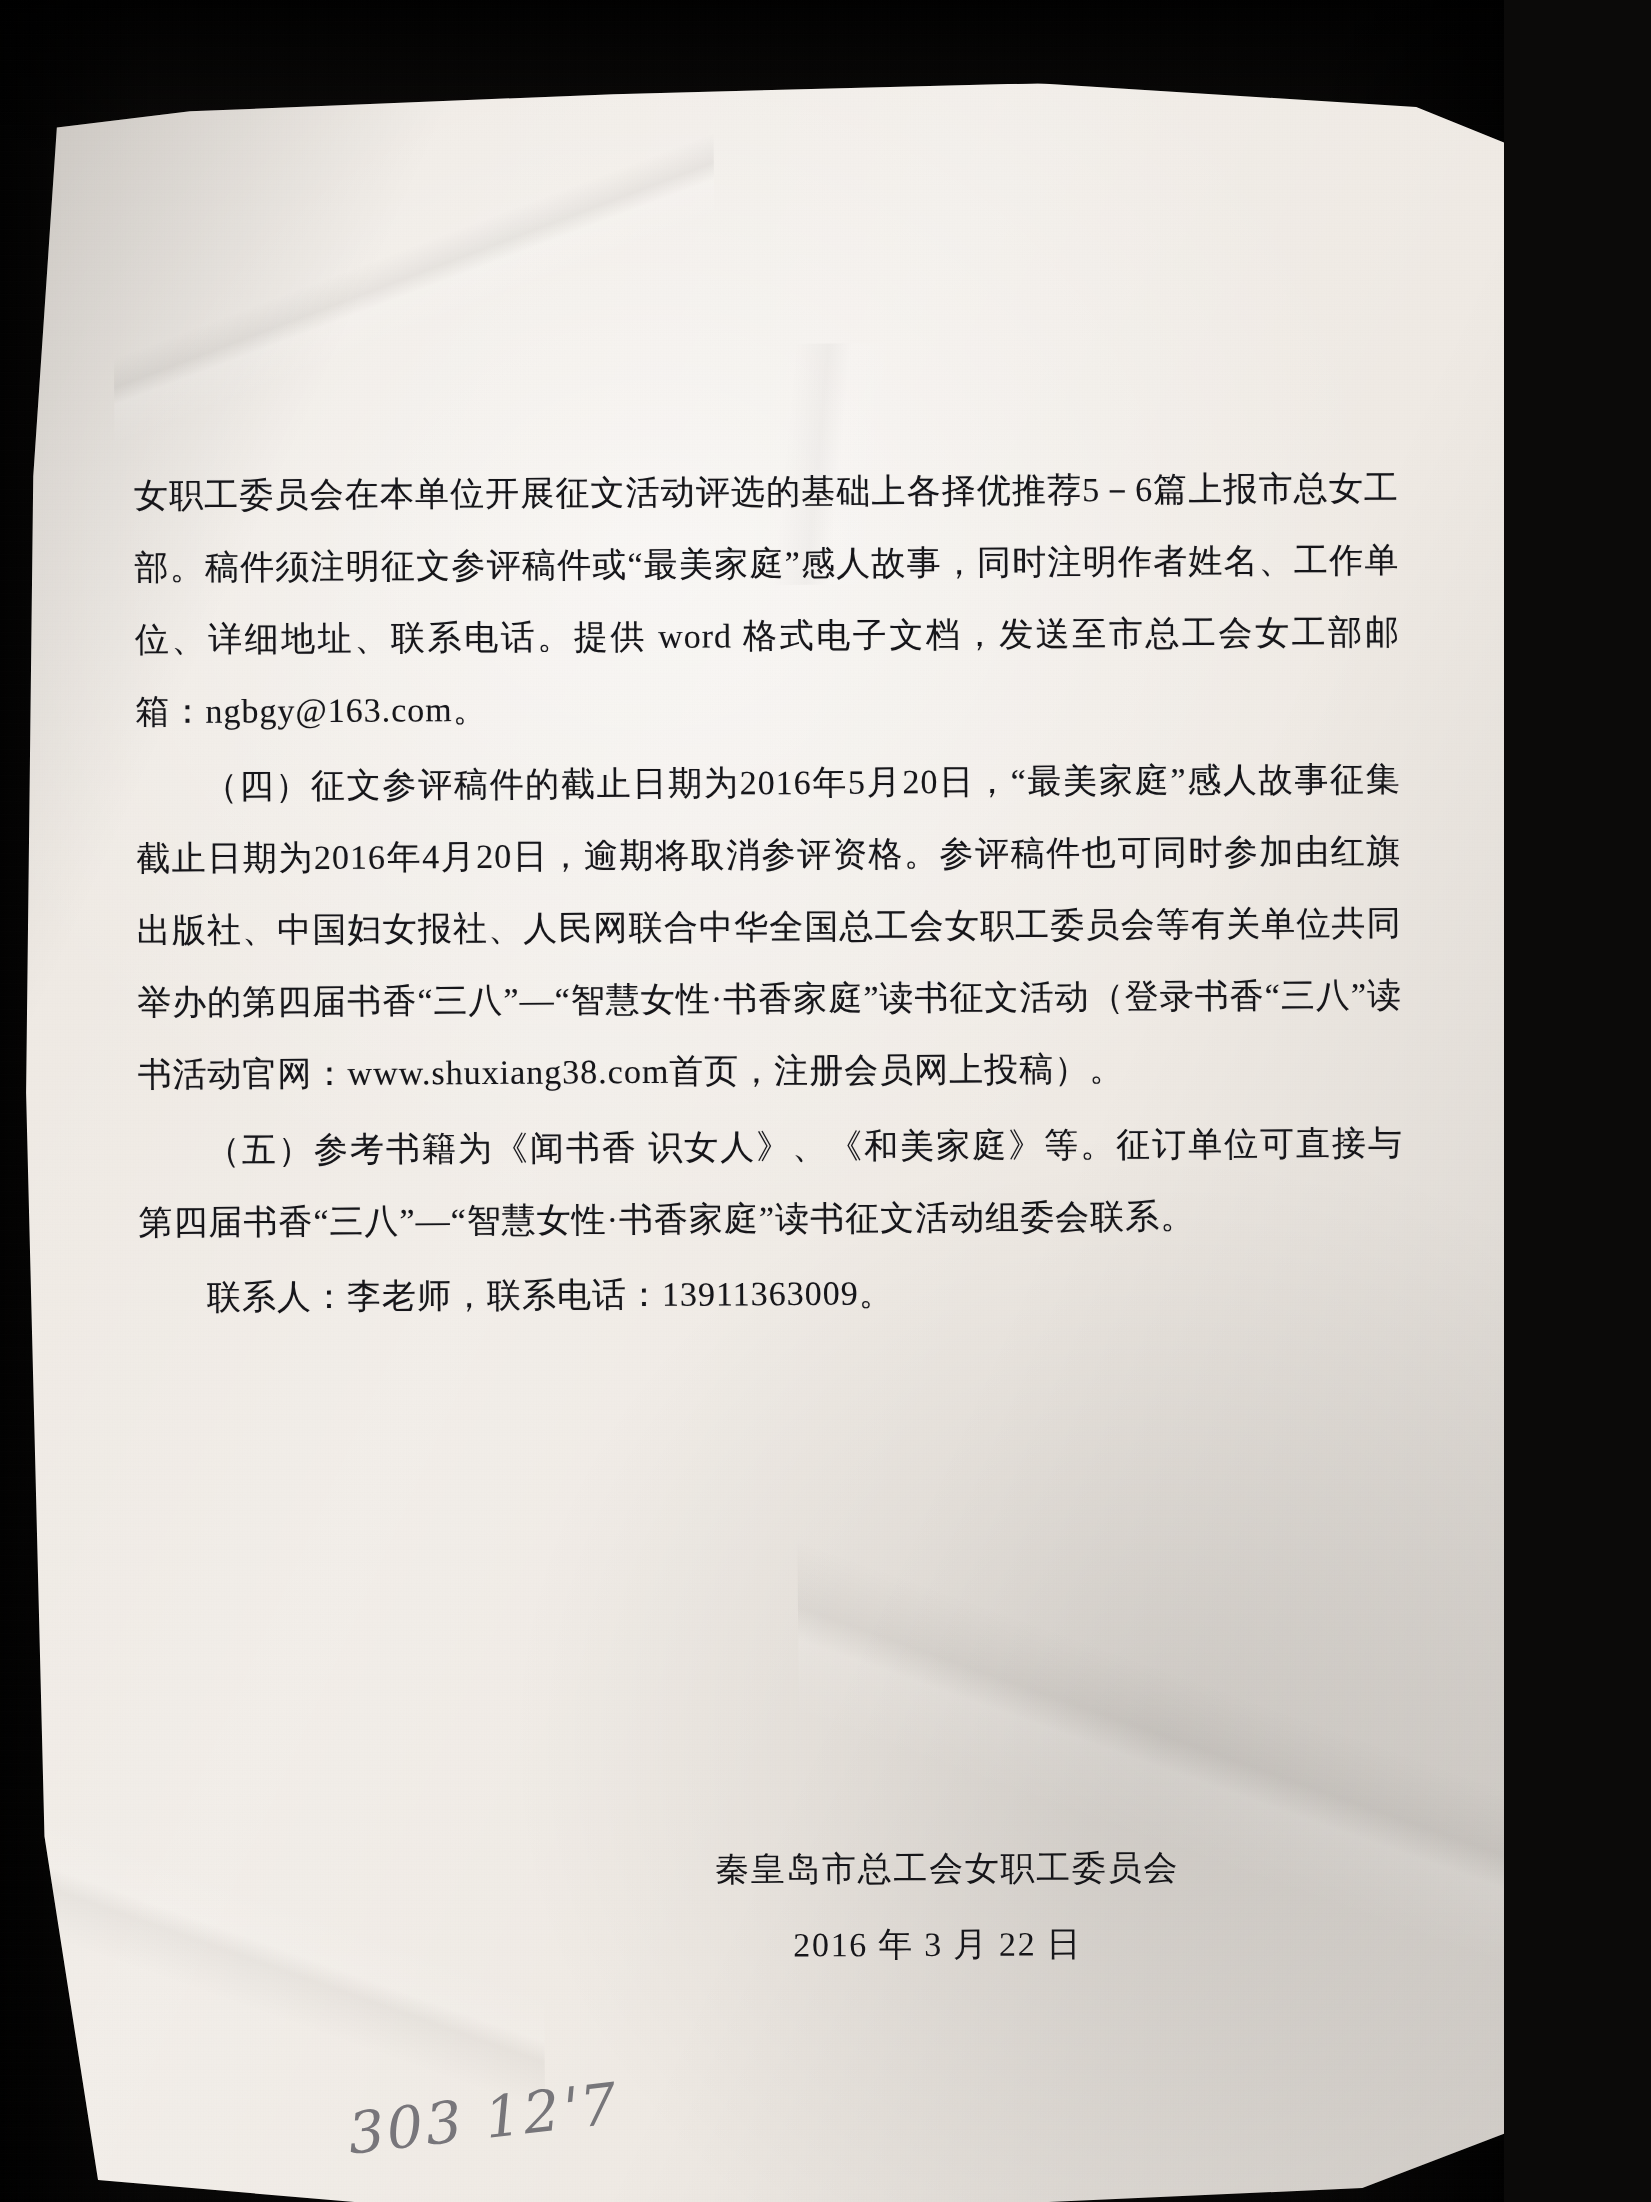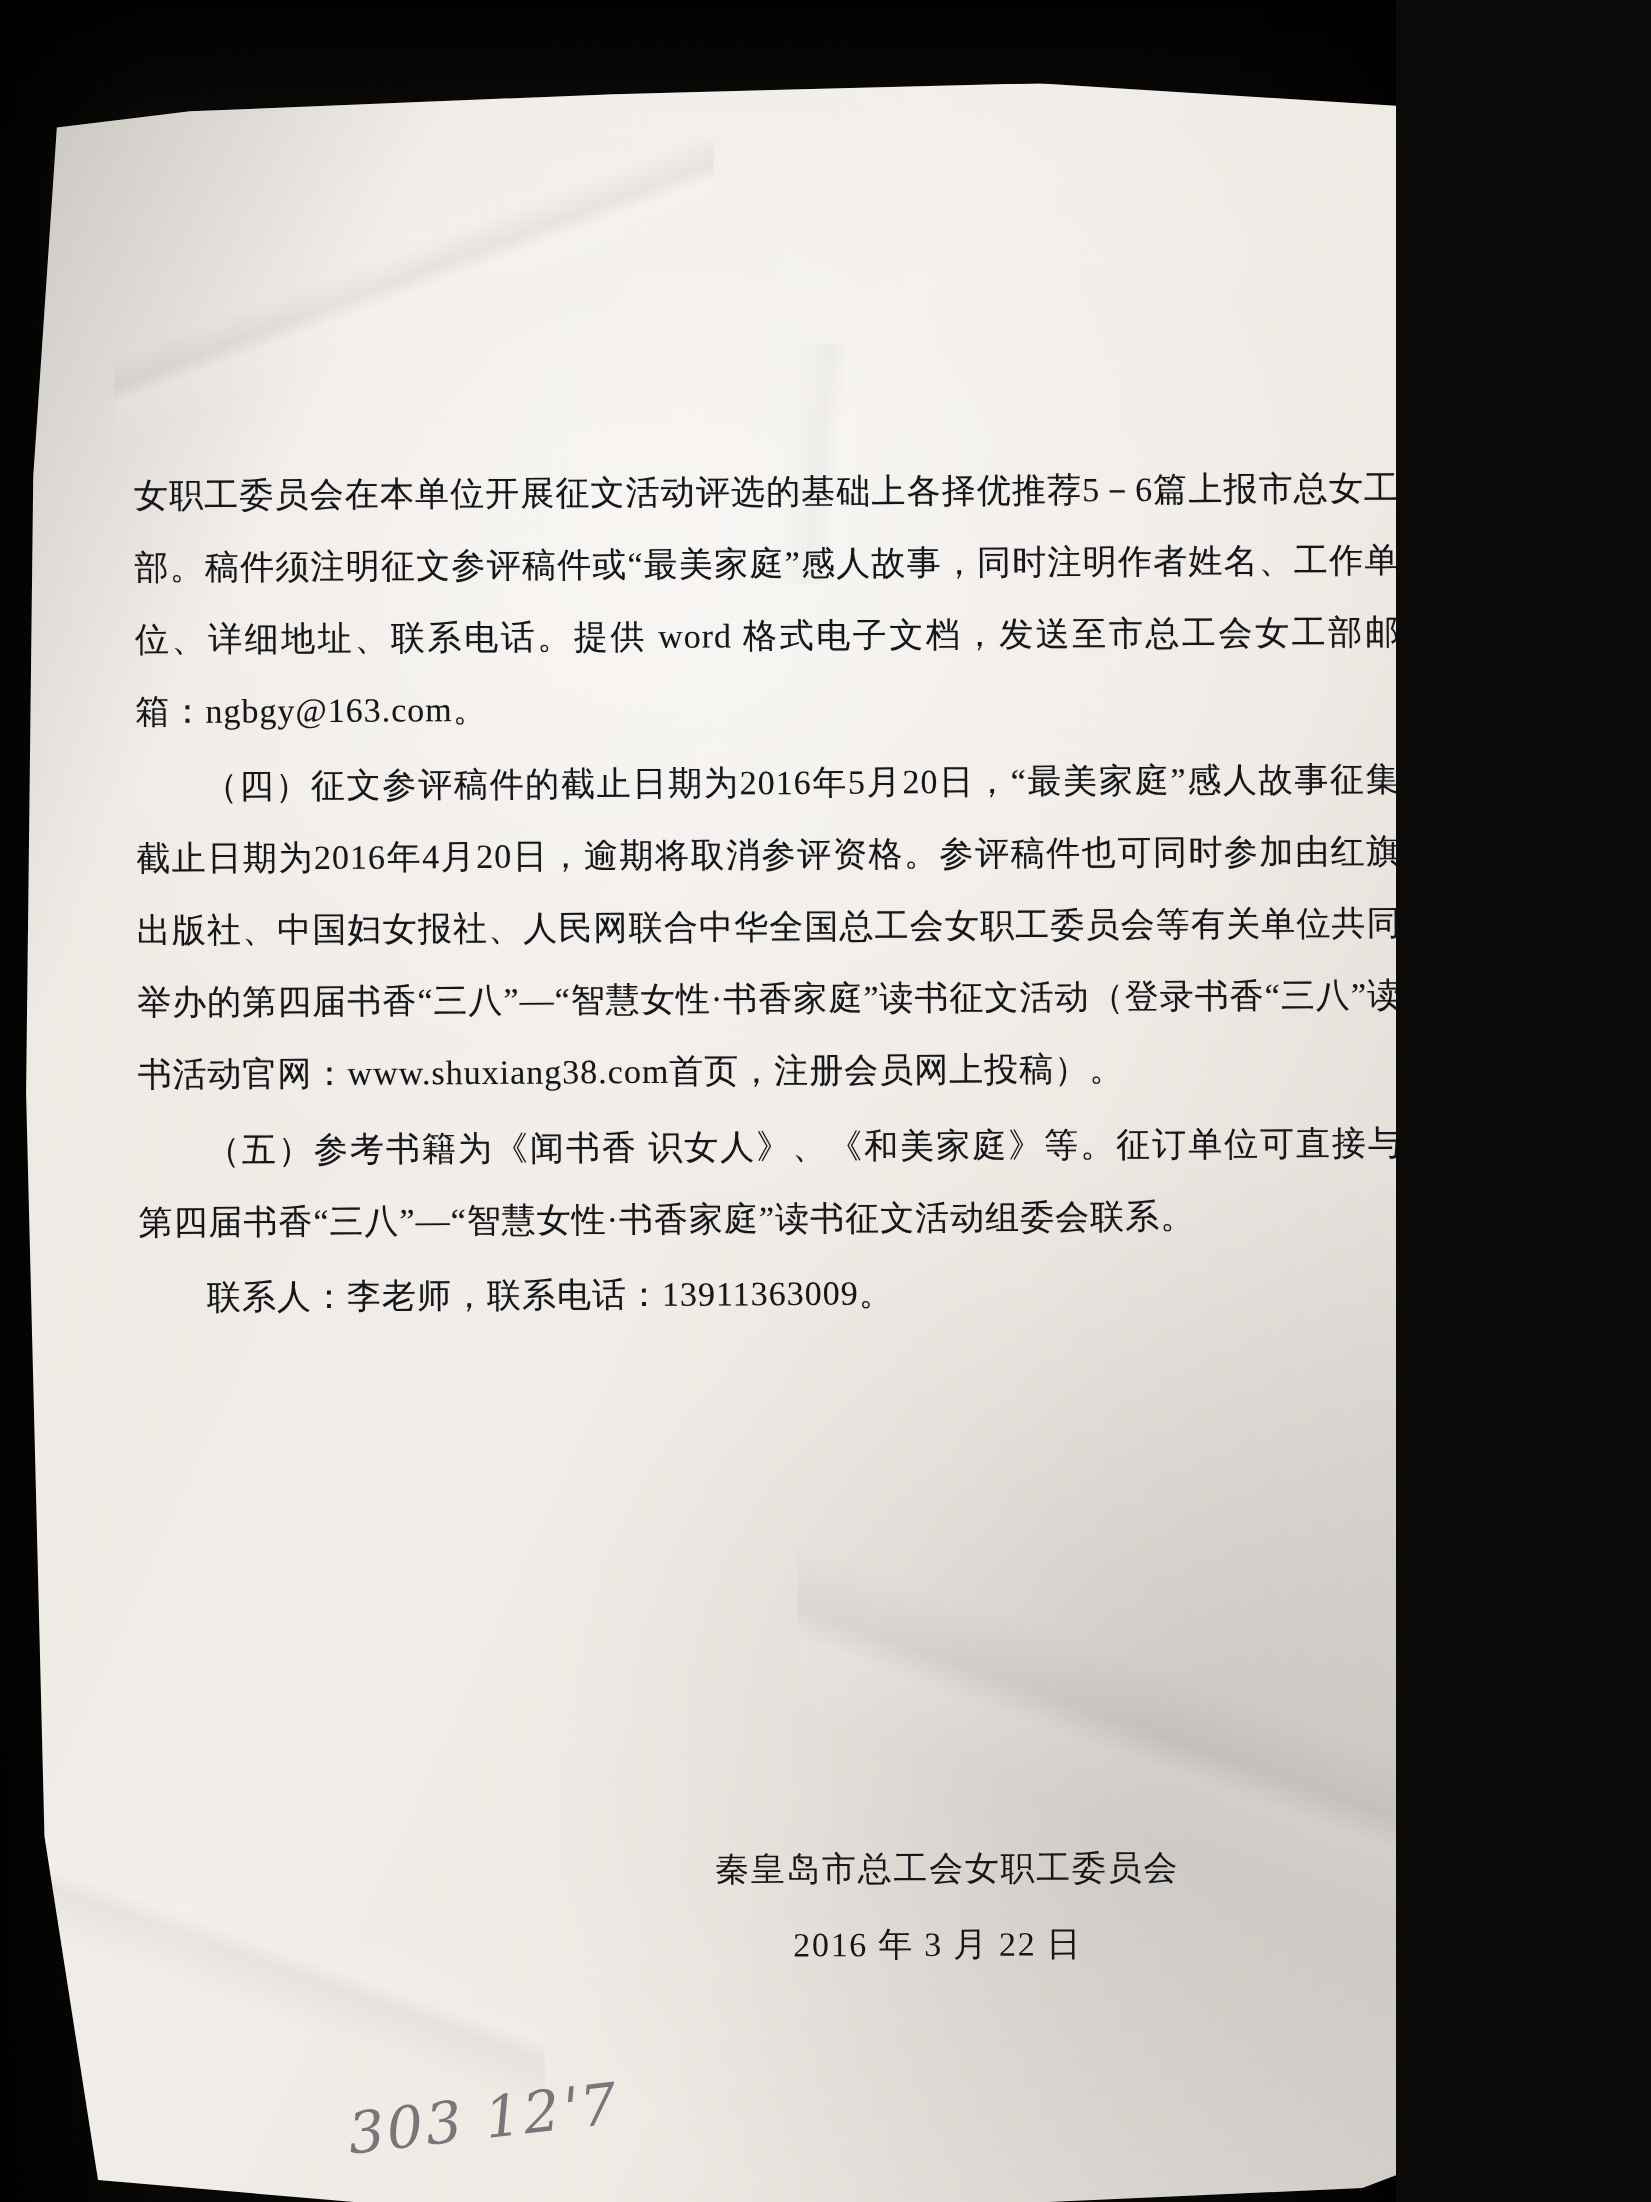--- a/index.html
+++ b/index.html
@@ -11,21 +11,21 @@
   body {
     width: 1652px;
     height: 2203px;
     overflow: hidden;
     font-family: "Liberation Serif", "DejaVu Serif", serif;
   }
 
   
   #scene {
     position: relative;
-    width: 1396px;
+    width: 1504px;
     height: 2203px;
     background:
       radial-gradient(ellipse 120% 80% at 50% 40%, #171412 0%, #0a0908 70%, #050404 100%);
     overflow: hidden;
   }
 
   
   .desk-shade {
     position: absolute;
     pointer-events: none;

